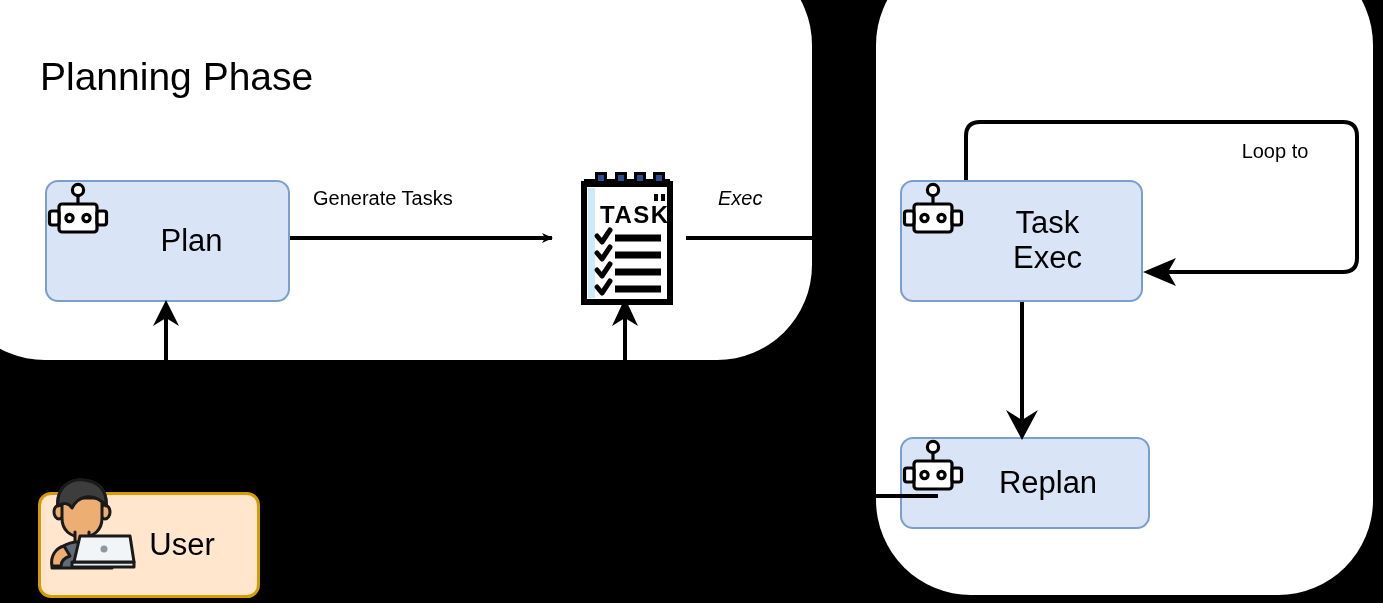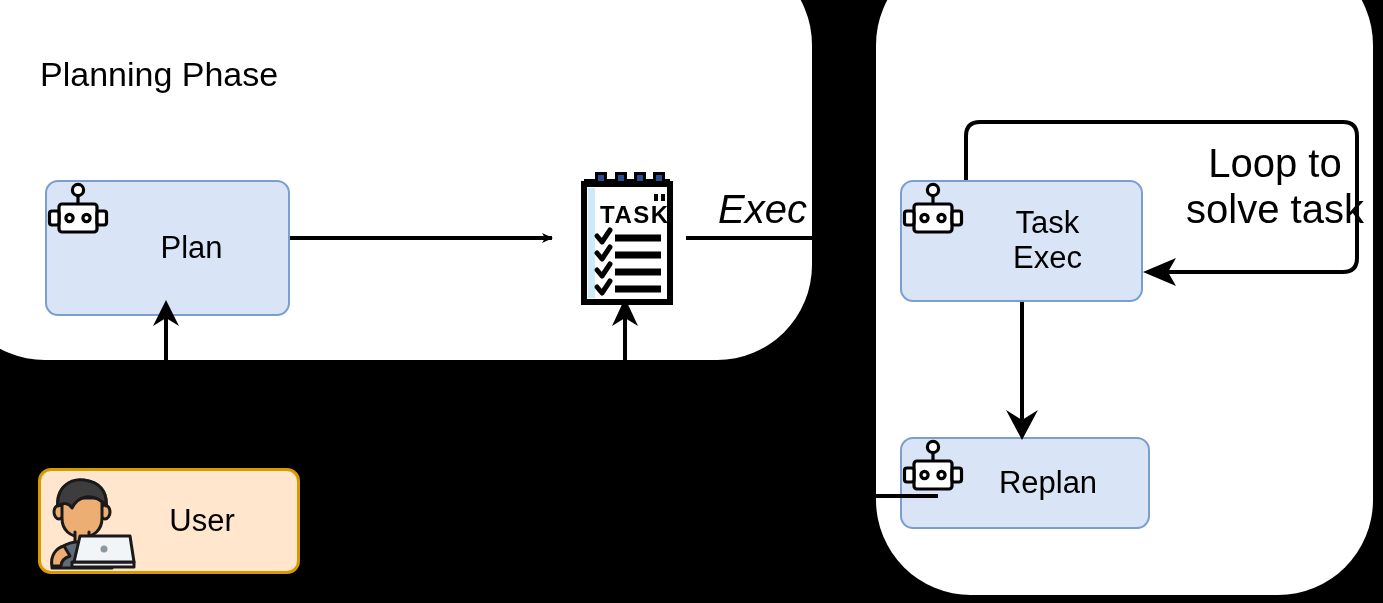--- a/index.html
+++ b/index.html
@@ -29,21 +29,21 @@
   }
   #solving-panel {
     left: 876px;
     top: -50px;
     width: 497px;
     height: 645px;
     border-radius: 95px;
   }
   .phase-title {
     position: absolute;
-    font-size: 34px;
+    font-size: 39px;
     color: #000000;
     white-space: nowrap;
     letter-spacing: 0px;
   }
   #planning-title { left: 40px; top: 55px; }
   #solving-title  { left: 905px; top: 55px; }
 
   
   .node {
     position: absolute;
@@ -58,22 +58,22 @@
     border-radius: 13px;
   }
   .node.blue {
     background: #dae4f7;
     border: 2.5px solid #7a9fce;
   }
   .node.orange {
     background: #ffe6cc;
     border: 3px solid #d79b00;
   }
-  #plan-node       { left: 45px;  top: 180px; width: 245px; height: 136px; }
-  #user-node       { left: 38px;  top: 468px; width: 262px; height: 106px; }
+  #plan-node       { left: 45px;  top: 180px; width: 245px; height: 122px; }
+  #user-node       { left: 38px;  top: 492px; width: 222px; height: 106px; }
   #task-agent-node { left: 900px; top: 180px; width: 243px; height: 122px; }
   #replan-node     { left: 900px; top: 437px; width: 250px; height: 92px; }
   .node-label { position: relative; z-index: 3; }
   #task-agent-node .node-label { padding-left: 52px; }
   #plan-node .node-label { padding-left: 48px; }
   #replan-node .node-label { padding-left: 46px; }
   #user-node .node-label { padding-left: 66px; }
 
   
   .robot-icon {
@@ -107,21 +107,21 @@
     position: absolute;
     left: 0;
     top: 0;
     width: 1383px;
     height: 603px;
     pointer-events: none;
     z-index: 2;
   }
   .edge-label {
     position: absolute;
-    font-size: 40px;
+    font-size: 20px;
     color: #000000;
     white-space: nowrap;
     z-index: 5;
   }
   #generate-tasks-label { left: 313px; top: 187px; }
   #exec-label           { left: 718px; top: 187px; font-style: italic; }
   #loop-label {
     left: 1185px;
     top: 140px;
     text-align: center;
@@ -175,26 +175,26 @@
     <g>
       <path d="M1022,302 L1022,424" stroke="#000000" stroke-width="4" fill="none"></path>
       <path d="M1022,440 L1006,410 L1022,420 L1038,410 Z" fill="#000000"></path>
     </g>
 
     <g>
       <path d="M876,496 L938,496" stroke="#000000" stroke-width="4" fill="none"></path>
     </g>
   </svg>
 
+  <div class="edge-label" id="generate-tasks-label">Generate Tasks</div>
 
   <div class="edge-label" id="exec-label">Exec</div>
 
   <div class="edge-label" id="loop-label">
     <div>Loop to</div>
-    <div>solve task</div>
   </div>
 
   <div class="node blue" id="plan-node">
     <span class="node-label">Plan</span>
   </div>
   <svg class="robot-icon" id="plan-robot" width="72" height="72" viewBox="0 0 72 72">
     <g fill="none" stroke="#000000" stroke-width="3.2" stroke-linejoin="round" stroke-linecap="round">
       <circle cx="36" cy="12" r="5.6" fill="#ffffff"></circle>
       <line x1="36" y1="17.6" x2="36" y2="26"></line>
       <rect x="17" y="26" width="38" height="28" rx="3" fill="#ffffff"></rect>

